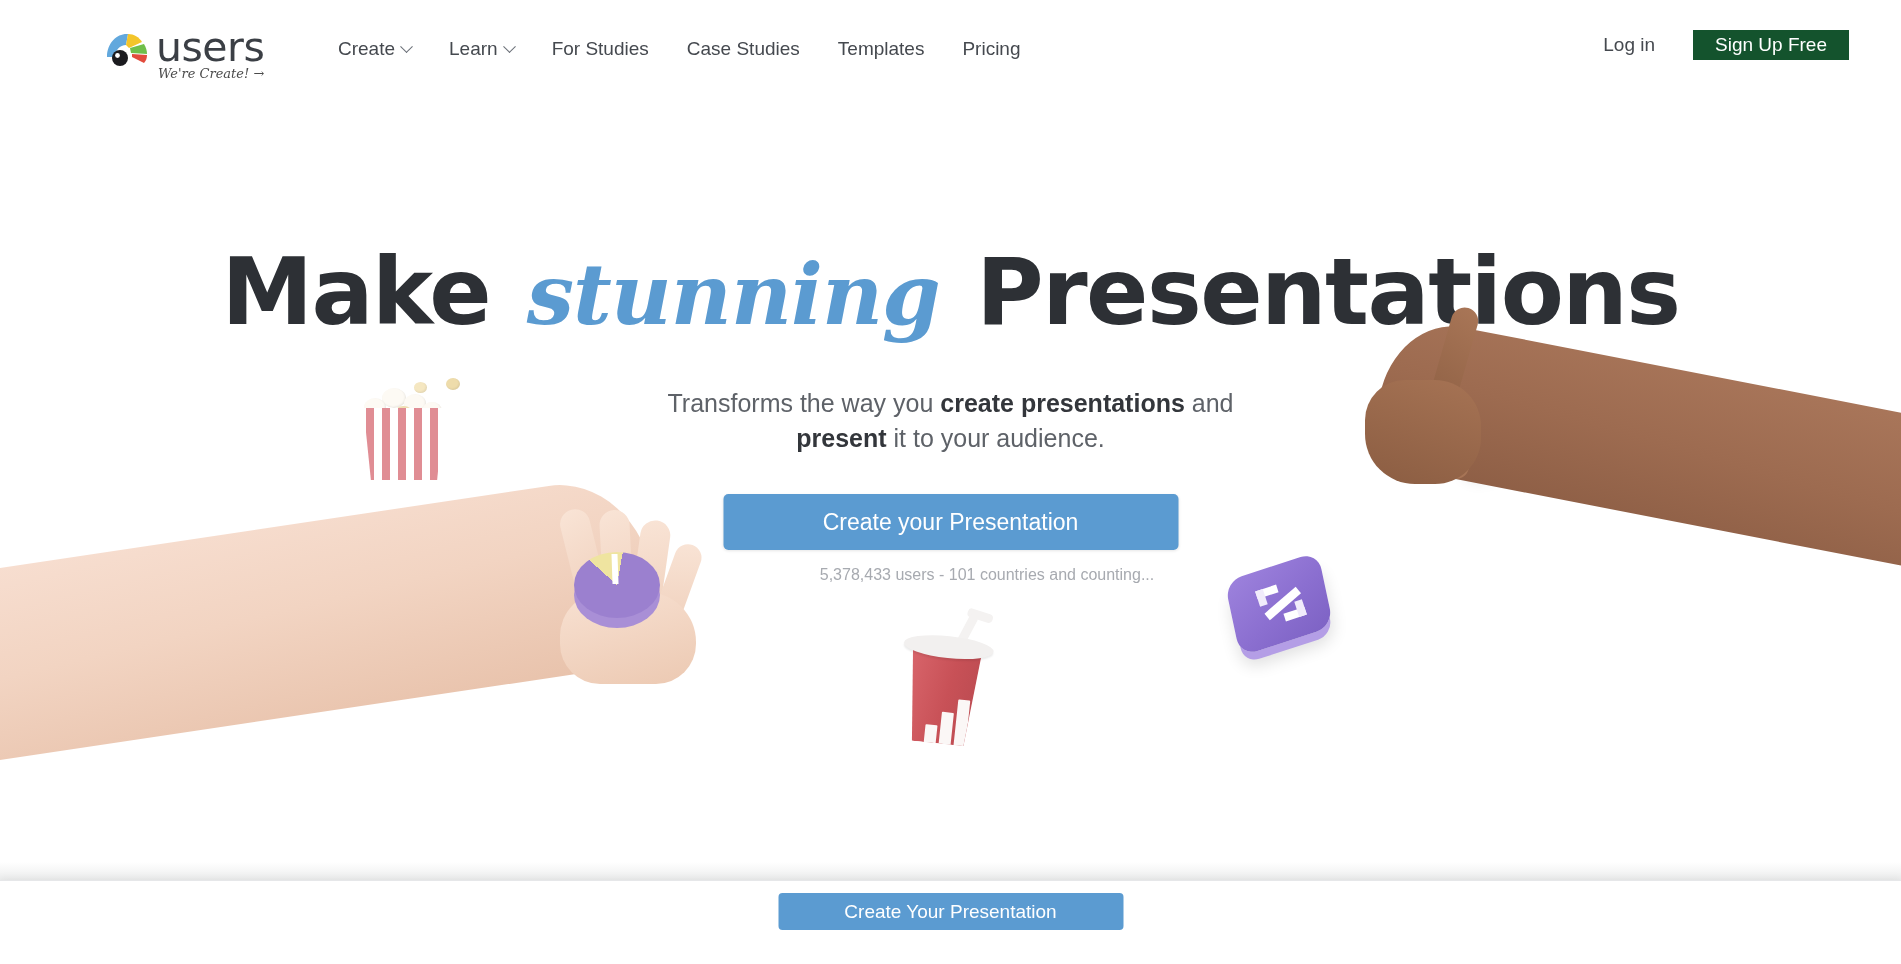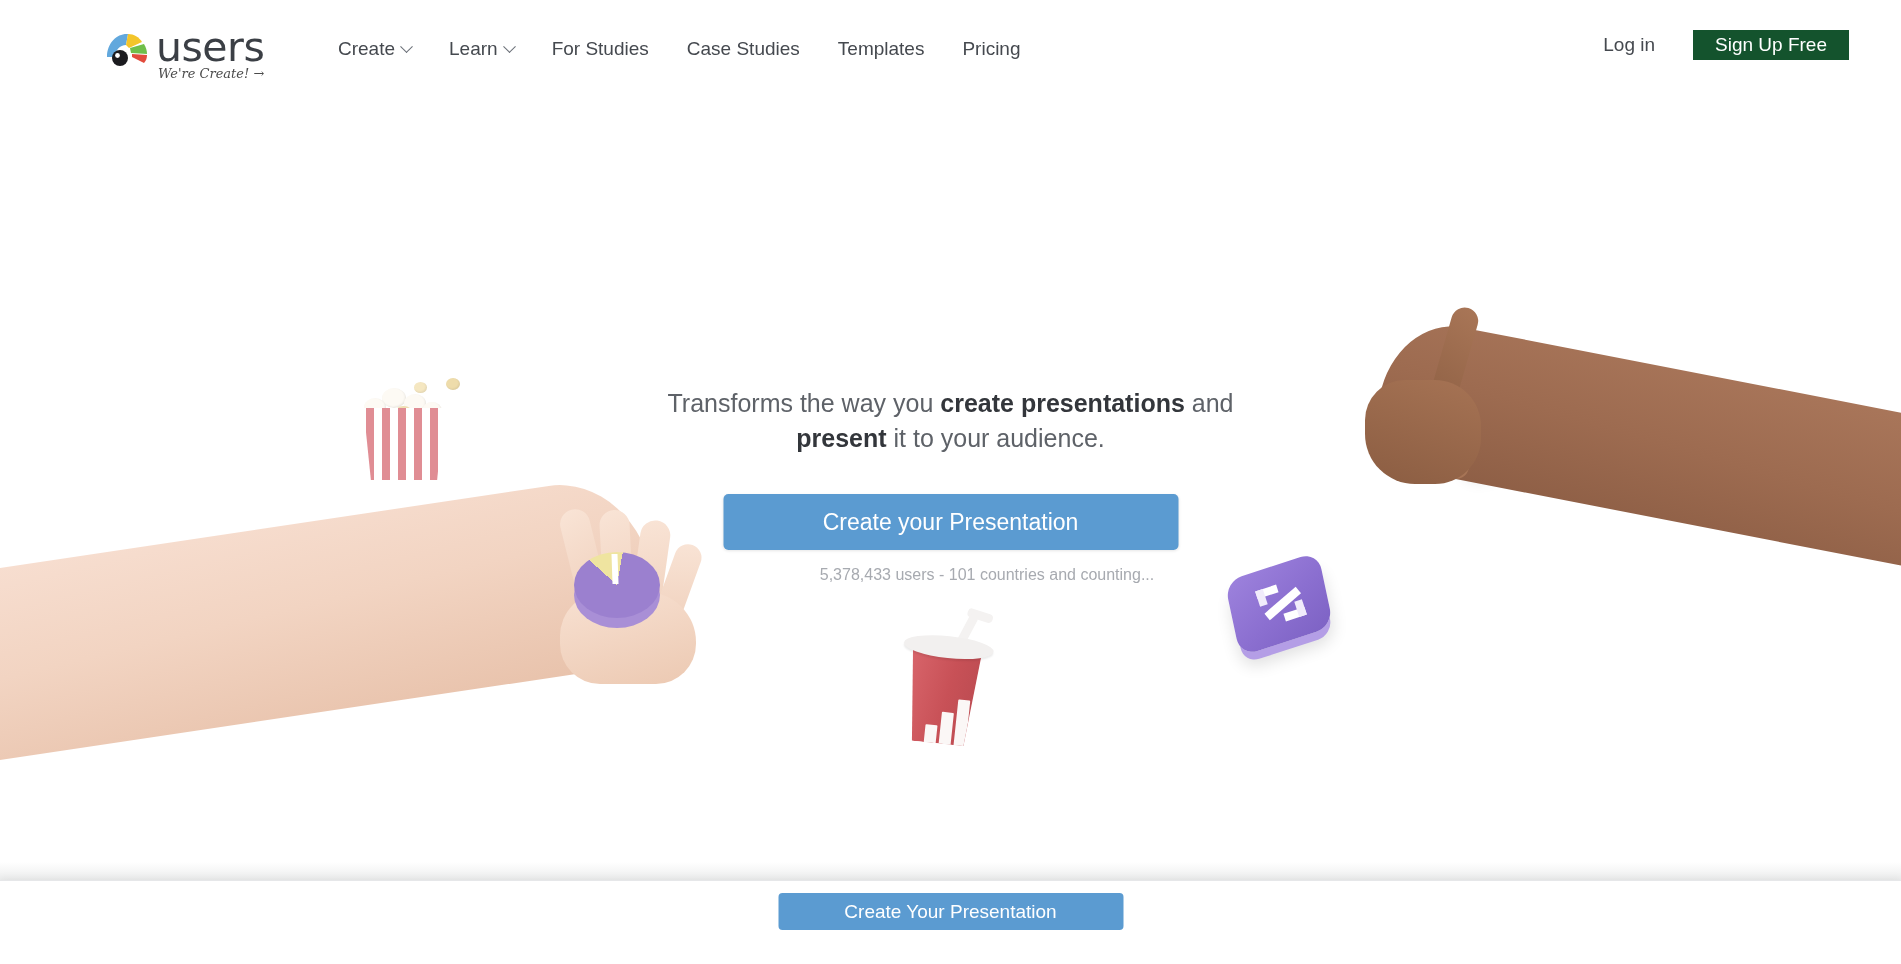--- a/index.html
+++ b/index.html
@@ -562,20 +562,25 @@
 
     <div class="deco right-arm"></div>
     <div class="deco right-hand">
       <div class="rfinger rf1"></div>
       <div class="rfinger rf2"></div>
       <div class="rfinger rf3"></div>
       <div class="rfinger rf4"></div>
       <div class="rpalm"></div>
     </div>
 
+    <h1 class="headline">
+      <span>Make</span>
+      <span class="script">stunning</span>
+      <span>Presentations</span>
+    </h1>
 
     <p class="subhead">
       <span>Transforms the way you </span><b>create presentations</b><span> and </span><br><b>present</b><span> it to your audience.</span>
     </p>
 
     <button class="cta-primary">Create your Presentation</button>
 
     <div class="users-note">5,378,433 users - 101 countries and counting...</div>
 
   </section>

